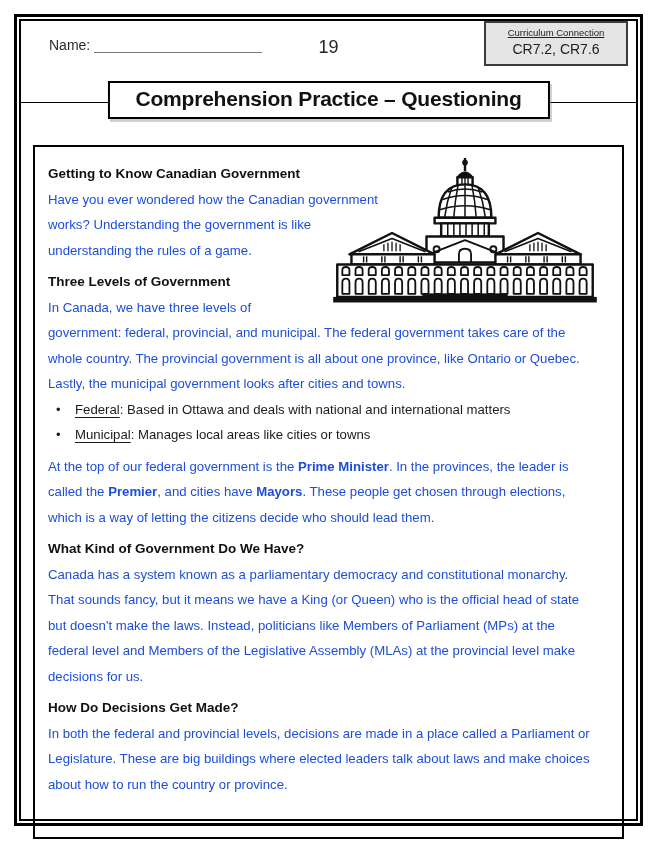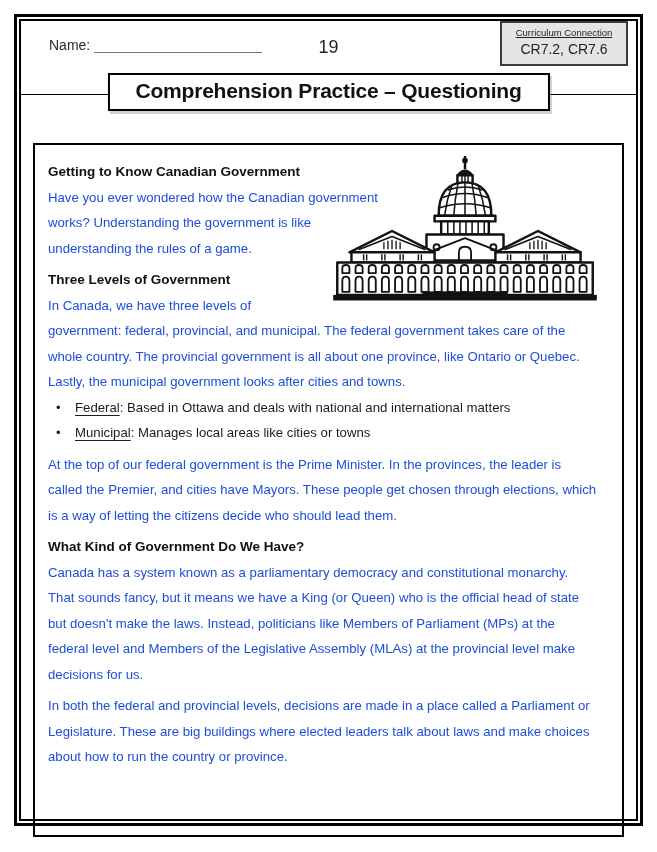--- a/index.html
+++ b/index.html
@@ -24,42 +24,42 @@
   .name-group { position: absolute; left: 20px; top: 2px; font-size: 14px; color: #2a2a2a; }
   .name-blank {
     display: inline-block; width: 168px; height: 14px;
     border-bottom: 1.5px solid #777; margin-left: 4px; vertical-align: -3px;
   }
   .page-number {
     position: absolute; left: 0; right: 0; top: 2px;
     text-align: center; font-size: 18px; color: #20242c;
   }
   .curriculum-box {
-    position: absolute; top: -14px; right: 0; width: 128px;
+    position: absolute; top: -14px; right: 0; width: 144px;
     background: #e4e4e4; border: 2px solid #3c3c3c;
     padding: 4px 4px 5px 4px; text-align: center; line-height: 1.35;
   }
   .curriculum-box .cc-title { font-size: 9.5px; color: #222; text-decoration: underline; }
   .curriculum-box .cc-codes { font-size: 14px; color: #222; }
   
-  .title-band { position: relative; height: 46px; margin-top: 8px; }
+  .title-band { position: relative; height: 46px; margin-top: 16px; }
   .title-rule {
     position: absolute; left: -8px; right: -8px; top: 21px;
     border-top: 1.5px solid #000;
   }
   .title-box {
     position: absolute; left: 50%; top: 0; transform: translateX(-50%);
     background: #fff; border: 2px solid #000;
     padding: 4px 26px 6px 26px; white-space: nowrap;
     box-shadow: 2px 3px 0 rgba(120,120,120,0.35);
   }
   .title-box h1 { font-size: 21px; font-weight: bold; letter-spacing: -0.2px; color: #111; }
   
   .content-box {
-    margin: 24px 4px 0 4px; height: 694px;
+    margin: 18px 4px 0 4px; height: 694px;
     border: 2px solid #000;
     padding: 8px 25px 6px 13px;
     overflow: hidden;
   }
   .illustration-float {
     float: right; width: 264px; height: 147px;
     margin: 2px 0 4px 10px;
     shape-outside: polygon(38% 0%, 38% 52%, 0% 52%, 0% 100%, 100% 100%, 100% 0%);
     shape-margin: 10px;
   }
@@ -69,21 +69,21 @@
   .bullet-list { list-style: none; }
   .bullet-list li {
     position: relative; padding-left: 27px;
     font-size: 13.2px; line-height: 25.5px; color: #1c1c1c;
   }
   .bullet-list li::before {
     content: "\2022"; position: absolute; left: 8px; top: 0;
     font-size: 13px;
   }
   u { text-underline-offset: 2.5px; }
-  b { font-weight: normal; }
+  b { font-weight: bold; }
   
   .footer-row {
     position: absolute; left: 18px; right: 18px; top: 833px;
     display: flex; justify-content: space-between;
     font-size: 11.5px; color: #8a8a8a; margin-top: 28px;
   }
   
   .bldg { display: block; }
 </style>
 </head>
@@ -265,20 +265,21 @@
       <div class="section">
         <p>At the top of our federal government is the <b>Prime Minister</b>. In the provinces, the leader is called the <b>Premier</b>, and cities have <b>Mayors</b>. These people get chosen through elections, which is a way of letting the citizens decide who should lead them.</p>
       </div>
 
       <div class="section">
         <h3>What Kind of Government Do We Have?</h3>
         <p>Canada has a system known as a parliamentary democracy and constitutional monarchy. That sounds fancy, but it means we have a King (or Queen) who is the official head of state but doesn't make the laws. Instead, politicians like Members of Parliament (MPs) at the federal level and Members of the Legislative Assembly (MLAs) at the provincial level make decisions for us.</p>
       </div>
 
       <div class="section">
+        <h3>How Do Decisions Get Made?</h3>
         <p>In both the federal and provincial levels, decisions are made in a place called a Parliament or Legislature. These are big buildings where elected leaders talk about laws and make choices about how to run the country or province.</p>
       </div>
 
     </div>
   </div>
 </div>
 
 <div class="footer-row">
   <span>© Super Simple Sheets</span>
   <span>supersimplesheets.com</span>

